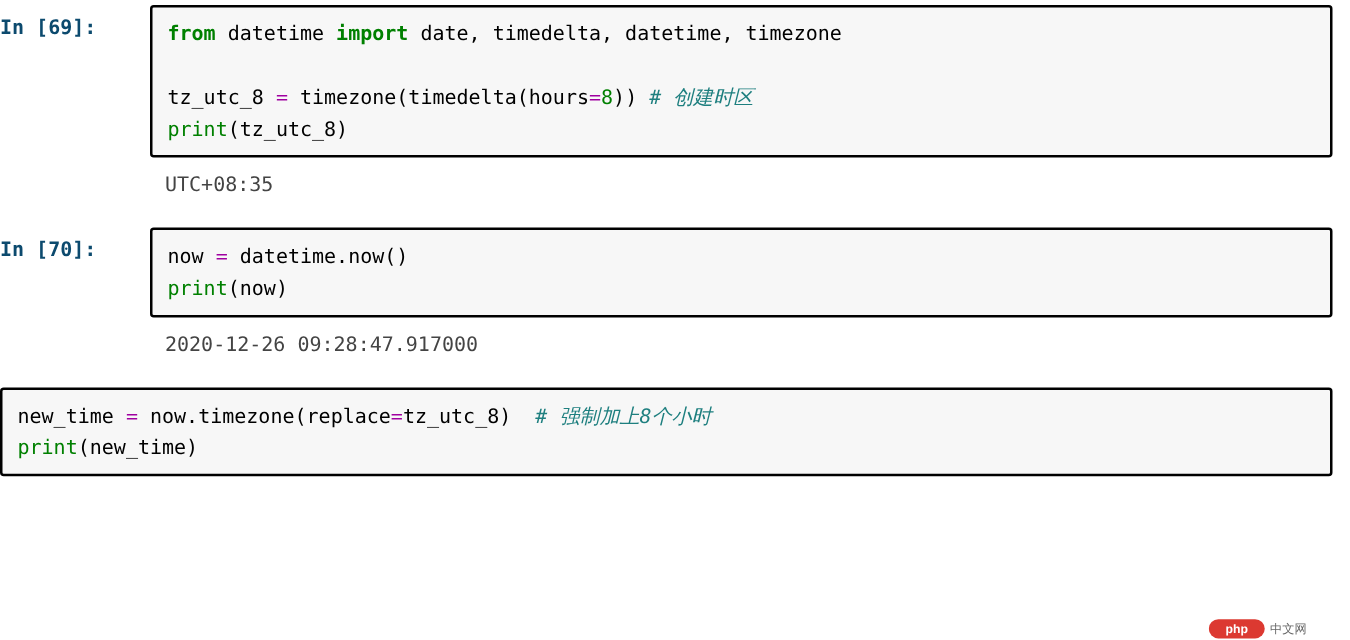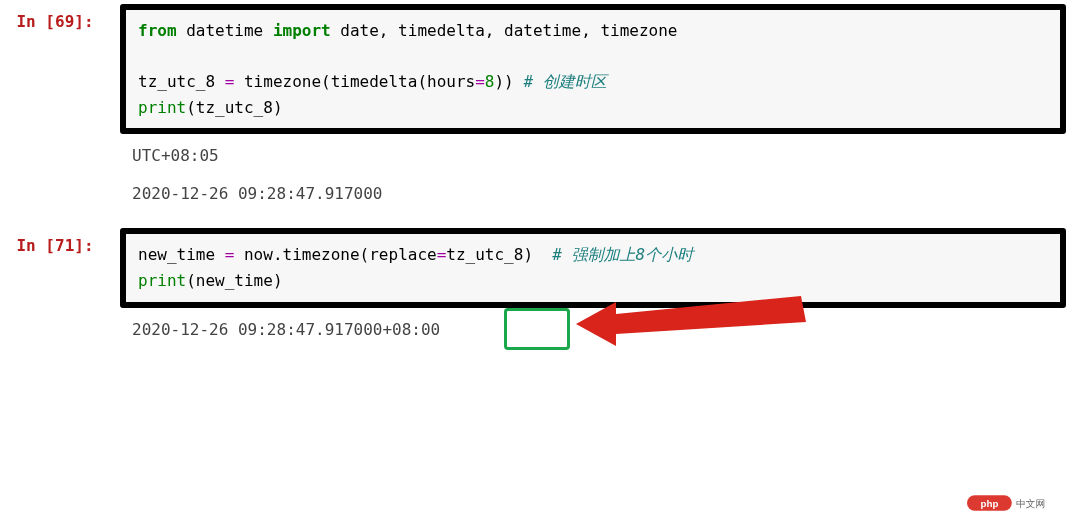--- a/index.html
+++ b/index.html
@@ -12,29 +12,29 @@
     width: 1080px;
   }
   .cell {
     display: flex;
     align-items: flex-start;
     margin: 4px 0 0 0;
   }
   .prompt {
     width: 110px;
     flex: 0 0 110px;
-    text-align: center;
+    text-align: left;
     padding: 8px 10px 0 0;
-    color: #b91c1c;
+    color: #0c4a6e;
     font-weight: bold;
     font-family: "DejaVu Sans Mono", Consolas, "Courier New", monospace;
   }
   .input-area {
     flex: 1 1 auto;
-    border: 6px solid #000000;
+    border: 2px solid #000000;
     border-radius: 3px;
     background: #f7f7f7;
     padding: 8px 12px;
     margin-right: 14px;
     line-height: 1.6;
     white-space: pre;
     font-family: "DejaVu Sans Mono", Consolas, "Courier New", monospace;
   }
   .output-area {
     flex: 1 1 auto;
@@ -83,42 +83,39 @@
 
   <div class="cell">
     <div class="prompt">In [69]:</div>
     <div class="input-area"><span class="kw">from</span> <span class="name">datetime</span> <span class="kw">import</span> <span class="name">date, timedelta, datetime, timezone</span>
 
 <span class="name">tz_utc_8</span> <span class="eq">=</span> <span class="name">timezone</span><span class="punct">(</span><span class="name">timedelta</span><span class="punct">(</span><span class="name">hours</span><span class="eq">=</span><span class="num">8</span><span class="punct">))</span> <span class="comm"># 创建时区</span>
 <span class="builtin">print</span><span class="punct">(</span><span class="name">tz_utc_8</span><span class="punct">)</span></div>
   </div>
   <div class="cell">
     <div class="prompt"></div>
-    <div class="output-area">UTC+08:05</div>
+    <div class="output-area">UTC+08:35</div>
   </div>
 
+  <div class="cell" style="margin-top:18px">
+    <div class="prompt">In [70]:</div>
+    <div class="input-area"><span class="name">now</span> <span class="eq">=</span> <span class="name">datetime</span><span class="punct">.</span><span class="name">now</span><span class="punct">()</span>
+<span class="builtin">print</span><span class="punct">(</span><span class="name">now</span><span class="punct">)</span></div>
+  </div>
   <div class="cell">
     <div class="prompt"></div>
     <div class="output-area">2020-12-26 09:28:47.917000</div>
   </div>
 
   <div class="cell" style="margin-top:18px">
-    <div class="prompt">In [71]:</div>
     <div class="input-area"><span class="name">new_time</span> <span class="eq">=</span> <span class="name">now</span><span class="punct">.</span><span class="name">timezone</span><span class="punct">(</span><span class="name">replace</span><span class="eq">=</span><span class="name">tz_utc_8</span><span class="punct">)</span>  <span class="comm"># 强制加上8个小时</span>
 <span class="builtin">print</span><span class="punct">(</span><span class="name">new_time</span><span class="punct">)</span></div>
   </div>
   <div class="cell">
     <div class="prompt"></div>
-    <div class="output-area"><span id="out71-pre">2020-12-26 09:28:47.917000</span><span id="out71-tz">+08:00</span>
-      <div class="highlight-box" style="left:384px; top:-4px; width:60px; height:36px;"></div>
-      <svg class="arrow" style="left:456px; top:-18px;" width="240" height="60">
-        <defs></defs>
-        <polygon points="0,30 40,8 40,20 225,2 230,28 40,40 40,52" fill="#d9241b"></polygon>
-      </svg>
-    </div>
   </div>
 
   <svg class="watermark" viewBox="0 0 150 30">
     <rect x="0" y="4" rx="11" ry="11" width="64" height="22" fill="#d9241b"></rect>
     <text x="32" y="20" text-anchor="middle" font-family="Arial, sans-serif" font-size="14" font-weight="bold" fill="#ffffff">php</text>
     <text x="70" y="20" font-family="Arial, sans-serif" font-size="14" fill="#555">中文网</text>
   </svg>
 
 </div>
 

